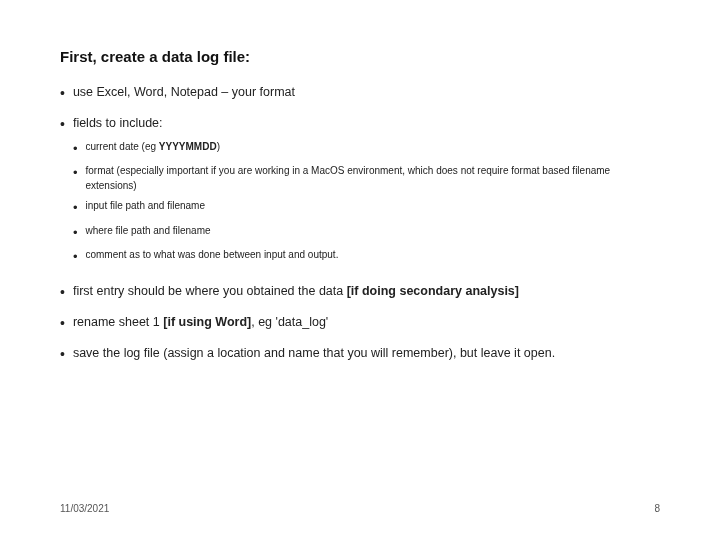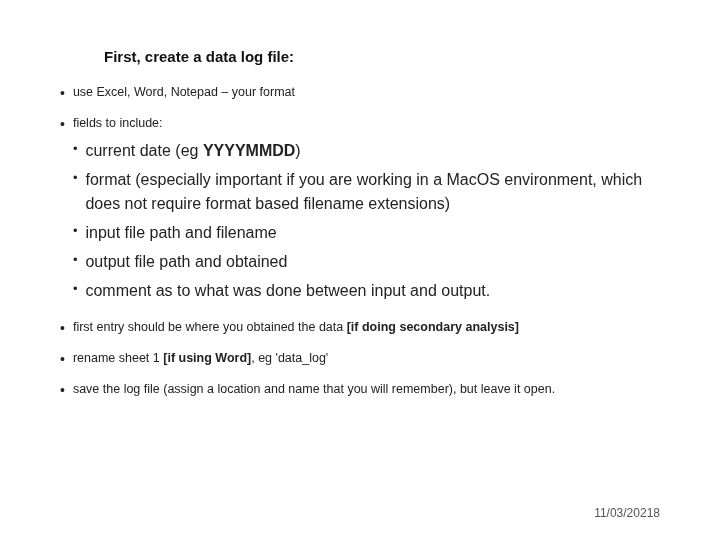--- a/index.html
+++ b/index.html
@@ -24,21 +24,20 @@
       height: 540px;
       padding: 48px 60px 40px 60px;
       position: relative;
     }
 
     .title {
       font-size: 15px;
       font-weight: bold;
       margin-bottom: 18px;
       color: #111111;
-      margin-left: 44px;
     }
 
     .bullet-list {
       list-style: none;
       padding: 0;
       margin: 0;
     }
 
     .bullet-list > li {
       display: flex;
@@ -59,43 +58,43 @@
     .sub-bullet-list {
       list-style: none;
       padding: 0;
       margin: 6px 0 0 0;
     }
 
     .sub-bullet-list li {
       display: flex;
       align-items: flex-start;
       margin-bottom: 5px;
-      font-size: 16px;
+      font-size: 10px;
       line-height: 1.5;
     }
 
     .sub-bullet-list li::before {
       content: "•";
       margin-right: 8px;
       flex-shrink: 0;
       font-size: 13px;
     }
 
     .bold {
       font-weight: bold;
     }
 
     .footer {
       position: absolute;
-      bottom: 20px;
+      bottom: 26px;
       left: 60px;
       right: 60px;
       display: flex;
-      justify-content: flex-end;
-      font-size: 12px;
+      justify-content: space-between;
+      font-size: 10px;
       color: #555555;
     }
   </style>
 </head>
 <body>
 
 <div class="slide-container">
 
   <h1 class="title">First, create a data log file:</h1>
 
@@ -114,21 +113,21 @@
               current date (eg <span class="bold">YYYYMMDD</span>)
             </span>
           </li>
           <li>
             <span>format (especially important if you are working in a MacOS environment, which does not require format based filename extensions)</span>
           </li>
           <li>
             <span>input file path and filename</span>
           </li>
           <li>
-            <span>output file path and obtained</span>
+            <span>where file path and filename</span>
           </li>
           <li>
             <span>comment as to what was done between input and output.</span>
           </li>
         </ul>
       </div>
     </li>
 
     <li>
       <span>

